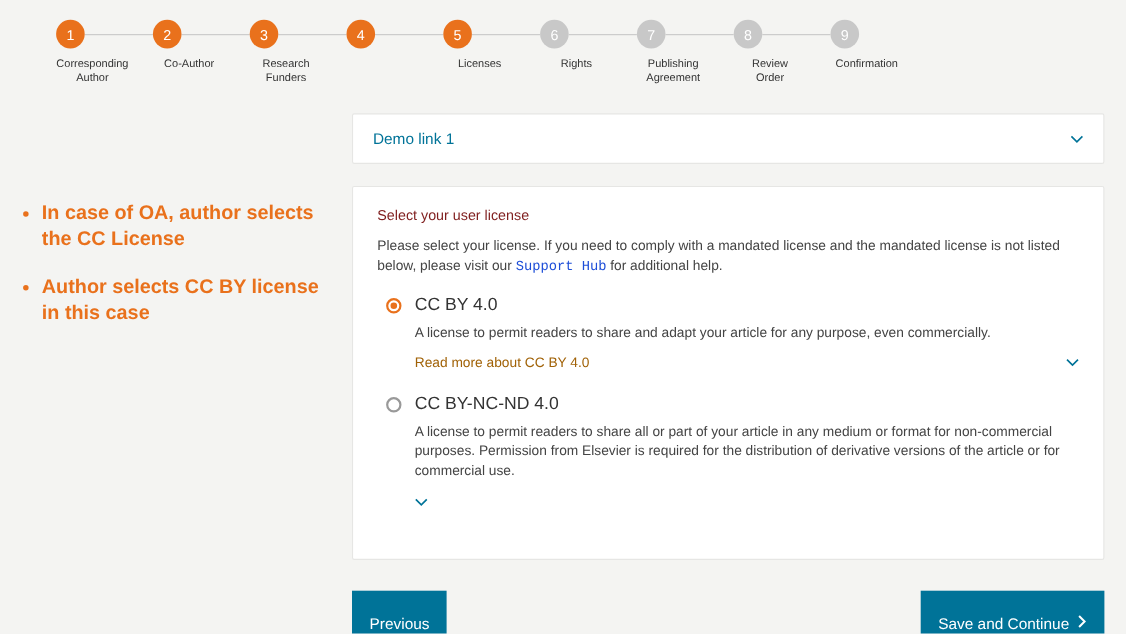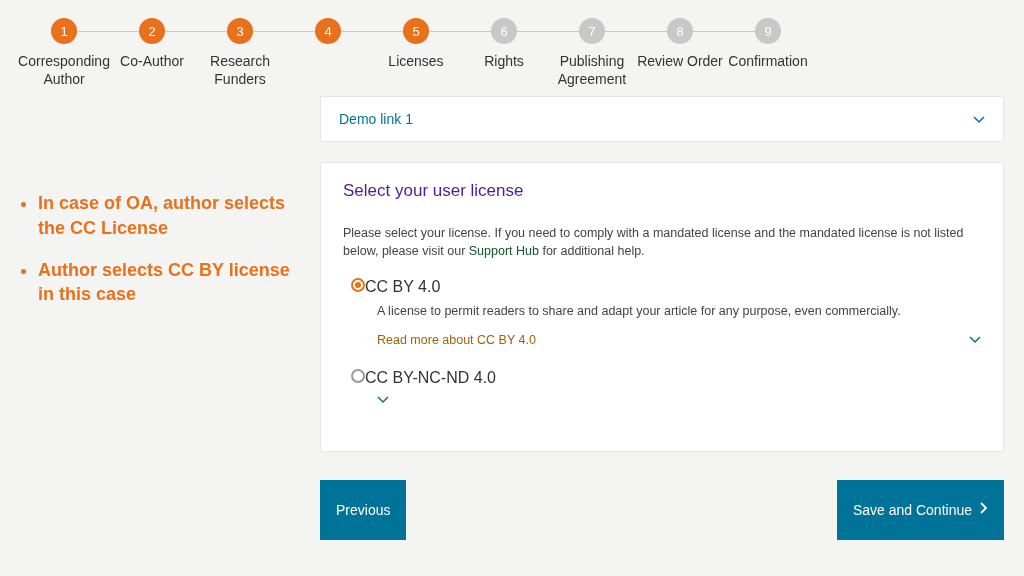--- a/index.html
+++ b/index.html
@@ -34,24 +34,25 @@
     justify-content: center;
     font-size: 13px;
     color: #fff;
     background: #c8c8c8;
     position: relative;
     z-index: 2;
   }
   .step.active .circle { background: #e9711c; }
   .step .label {
     text-align: center;
-    font-size: 14px;
+    font-size: 10px;
     color: #333;
     margin-top: 8px;
     line-height: 1.3;
+    margin-left: 40px;
   }
   .step .connector {
     position: absolute;
     top: 13px;
     left: 57px;
     width: 62px;
     height: 1px;
     background: #c8c8c8;
     z-index: 1;
   }
@@ -84,52 +85,54 @@
     background: #fff;
     border: 1px solid #e6e6e4;
     border-radius: 2px;
   }
   .demo-panel {
     padding: 14px 18px;
     margin-bottom: 20px;
     display: flex;
     justify-content: space-between;
     align-items: center;
+    margin-top: 17px;
   }
   .demo-link {
     color: #007398;
     font-size: 14px;
   }
   .chev {
     color: #007398;
     font-size: 14px;
   }
   .license-panel {
     padding: 18px 22px 22px 22px;
   }
   .license-panel h2 {
-    color: #4c1d95;
-    font-size: 17px;
+    color: #7f1d1d;
+    font-size: 13px;
     font-weight: normal;
-    margin-bottom: 24px;
+    margin-bottom: 12px;
   }
   .instr {
     font-size: 12.5px;
     color: #444;
     line-height: 1.4;
     margin-bottom: 18px;
   }
-  .instr a { color: #14532d; text-decoration: none; }
+  .instr a { color: #1d4ed8; text-decoration: none; font-family: Liberation Mono, monospace; }
   .license-opt {
     padding-left: 8px;
     margin-bottom: 22px;
   }
   .opt-head {
     display: flex;
-    align-items: flex-start;
+    align-items: center;
+    gap: 12px;
     margin-bottom: 6px;
   }
   .radio {
     width: 14px;
     height: 14px;
     border: 2px solid #999;
     border-radius: 50%;
     position: relative;
     flex-shrink: 0;
   }
@@ -264,20 +267,21 @@
               <span><svg width="12" height="8" viewBox="0 0 12 8">
                   <path d="M1 1l5 5 5-5" stroke="#007398" stroke-width="1.5" fill="none"></path>
                 </svg></span>
             </div>
           </div>
           <div class="license-opt">
             <div class="opt-head">
               <span class="radio"></span>
               <span class="opt-title">CC BY-NC-ND 4.0</span>
             </div>
+            <div class="opt-desc">A license to permit readers to share all or part of your article in any medium or format for non-commercial purposes. Permission from Elsevier is required for the distribution of derivative versions of the article or for commercial use.</div>
             <div class="opt-readmore">
               <span><svg width="12" height="8" viewBox="0 0 12 8">
                   <path d="M1 1l5 5 5-5" stroke="#007398" stroke-width="1.5" fill="none"></path>
                 </svg></span>
             </div>
           </div>
         </div>
     </div>
 
     <div class="action-row">

